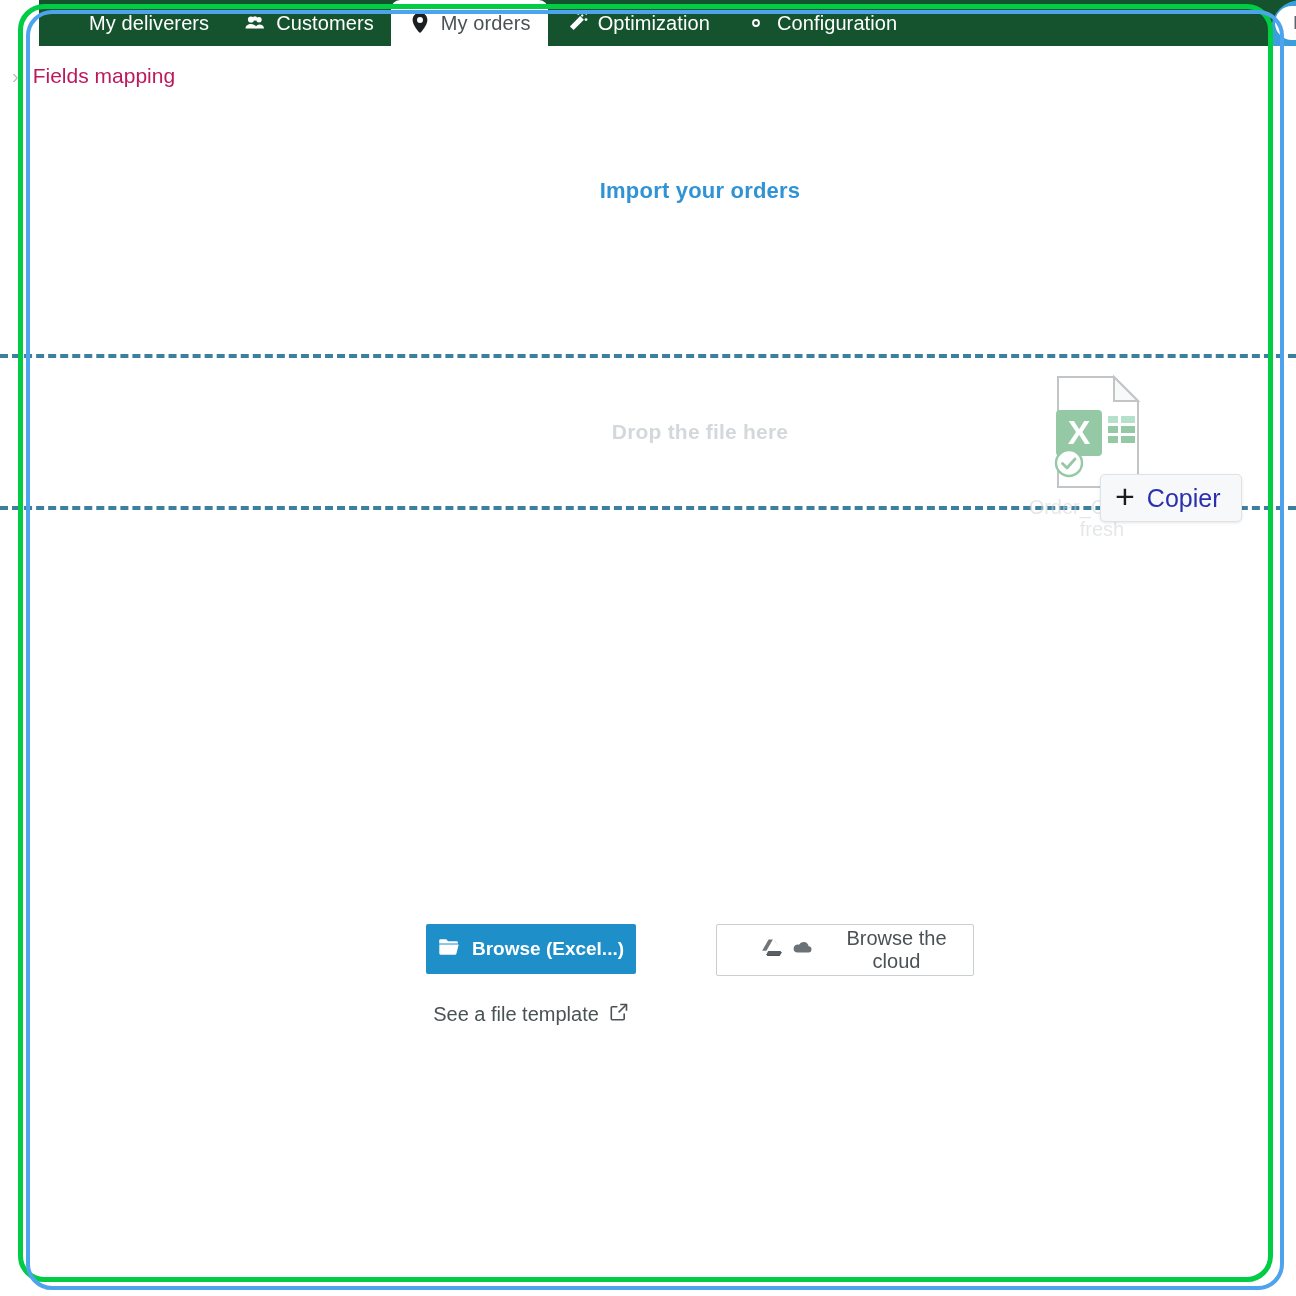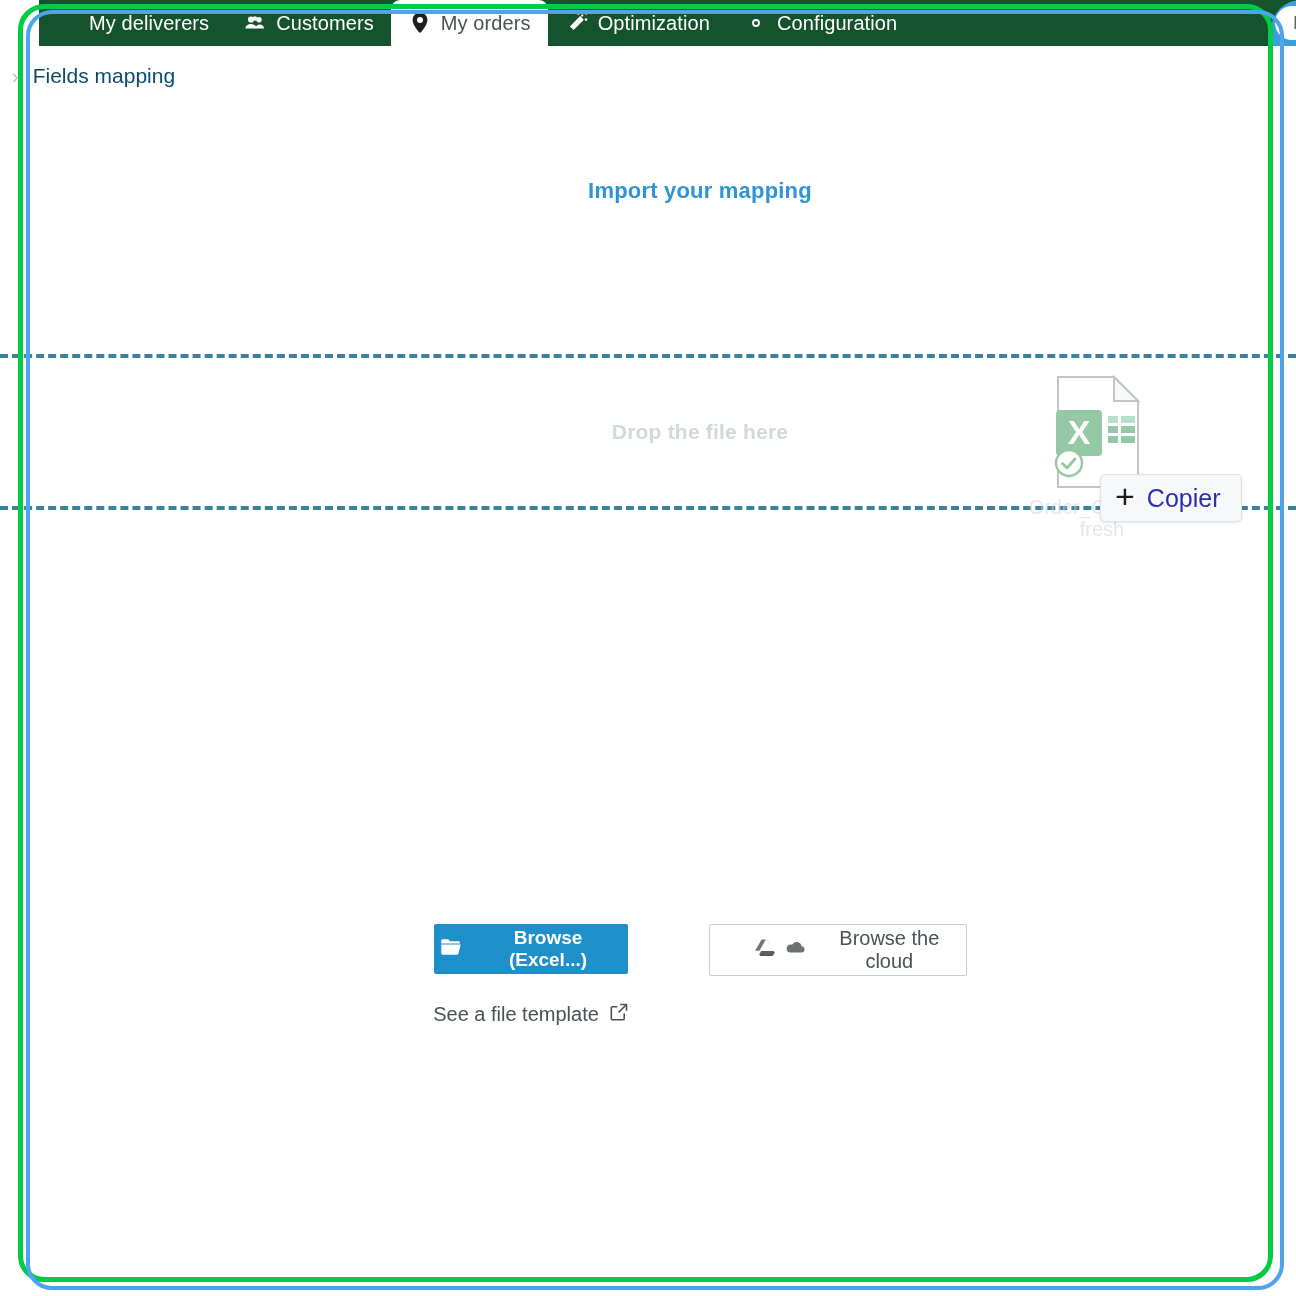--- a/index.html
+++ b/index.html
@@ -133,21 +133,21 @@
     align-items: center;
     gap: 14px;
     cursor: pointer;
   }
   .fields-mapping .chev {
     color: #b9bec1;
     font-size: 20px;
     line-height: 1;
   }
   .fields-mapping .fm-label {
-    color: #0c4a6e;
+    color: #be185d;
     font-size: 21px;
   }
 
   .import-title {
     position: absolute;
     left: 0; right: 0;
     top: 132px;
     text-align: center;
     color: #2f93d4;
     font-size: 22px;
@@ -242,21 +242,21 @@
     padding-left: 104px;
     box-sizing: border-box;
   }
   .browse-col { display: flex; flex-direction: column; align-items: center; }
 
   .btn-browse {
     display: flex;
     align-items: center;
     justify-content: center;
     gap: 12px;
-    width: 194px;
+    width: 210px;
     height: 50px;
     background: #1f8fc9;
     color: #ffffff;
     font-size: 19px;
     font-weight: bold;
     border: none;
     border-radius: 2px;
     cursor: pointer;
     font-family: "Liberation Sans", sans-serif;
   }
@@ -357,21 +357,21 @@
   </div>
 
   <div class="page-body">
 
     <div class="fields-mapping">
       <span class="chev">›</span>
       <span class="fm-label">Fields mapping</span>
     </div>
 
     <div class="import-title">
-      <span class="tw">Import your mapping</span>
+      <span class="tw">Import your orders</span>
     </div>
 
     <div class="dropzone">
       <div class="drop-text">
         <span class="tw">Drop the file here</span>
       </div>
     </div>
 
     <div class="actions">
 

